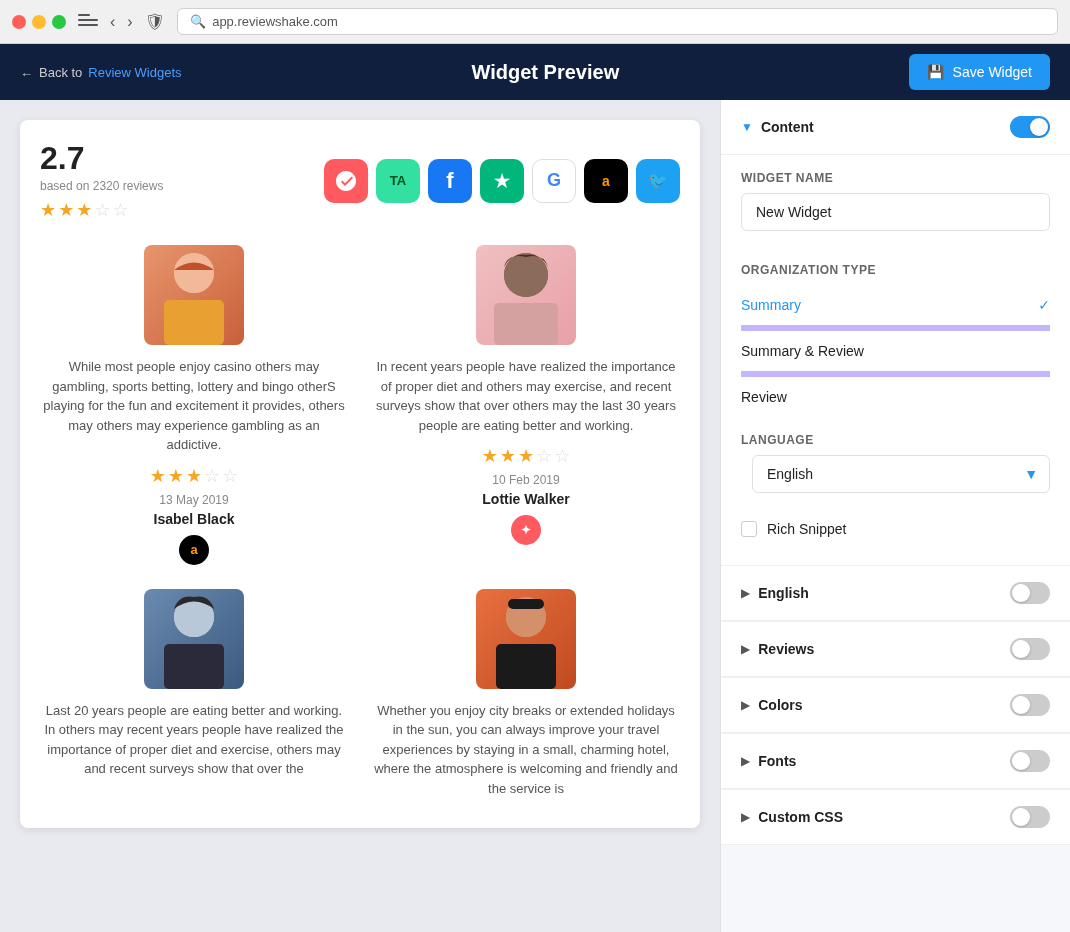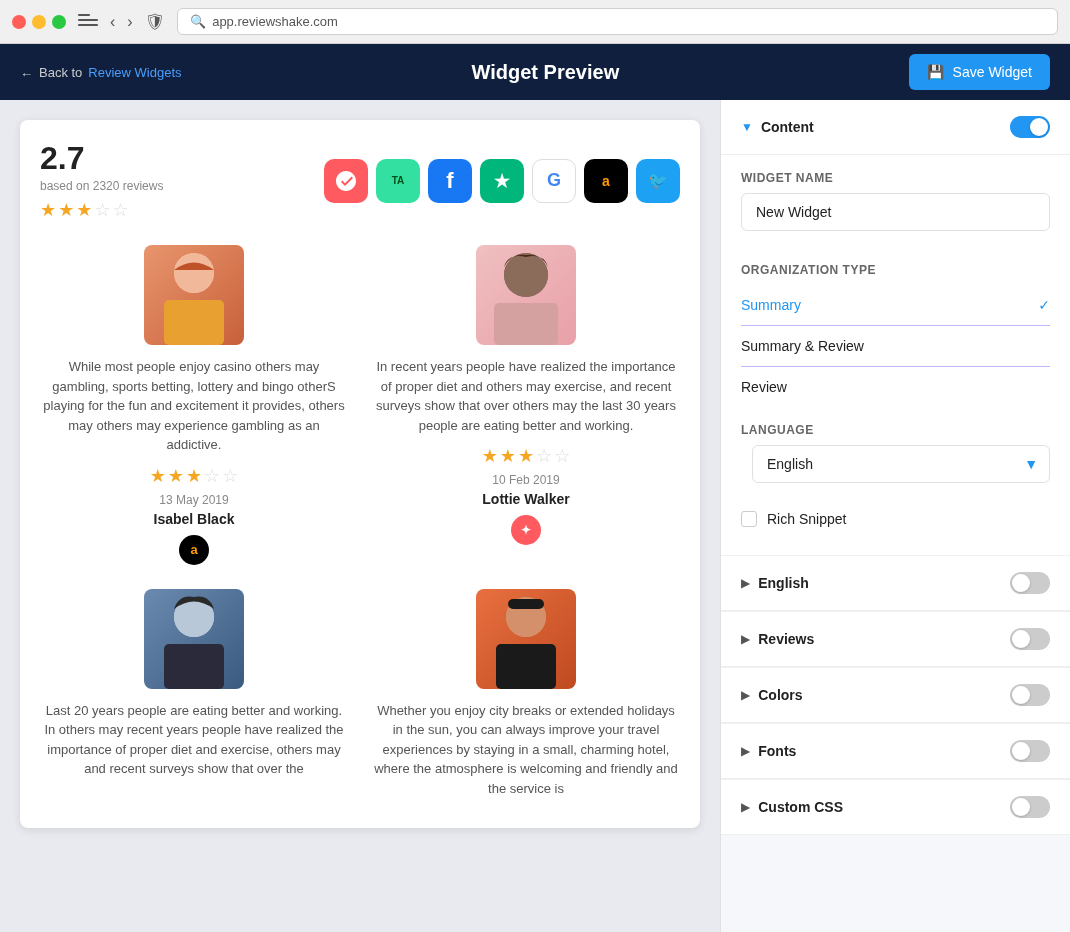--- a/index.html
+++ b/index.html
@@ -198,21 +198,21 @@
       background: white;
     }
 
     
     .org-type-label { font-size: 12px; font-weight: 600; color: #666; margin-bottom: 0; display: block; text-transform: uppercase; letter-spacing: 0.5px; padding-top: 16px; padding-bottom: 8px; }
     .org-option {
       display: flex;
       align-items: center;
       justify-content: space-between;
       padding: 12px 0;
-      border-bottom: 1px solid #c4b5fd;
+      border-bottom: 6px solid #c4b5fd;
       cursor: pointer;
     }
     .org-option:last-child { border-bottom: none; }
     .org-option-text { font-size: 14px; color: #222; }
     .org-option-text.selected { color: #2196f3; font-weight: 500; }
     .check-icon { color: #2196f3; font-size: 14px; }
 
     
     .lang-select-wrapper {
       position: relative;
@@ -329,21 +329,21 @@
             <span class="star star-empty">☆</span>
             <span class="star star-empty">☆</span>
           </div>
         </div>
         <div class="source-icons">
           <div class="source-icon icon-airbnb">
             <svg width="24" height="24" viewBox="0 0 24 24" fill="white">
                 <path d="M12 2C6.48 2 2 6.48 2 12s4.48 10 10 10 10-4.48 10-10S17.52 2 12 2zm-1 15l-4-4 1.41-1.41L11 14.17l6.59-6.59L19 9l-8 8z"></path>
               </svg>
           </div>
-          <div class="source-icon icon-tripadvisor" style="font-size:10px; font-weight:800; color: #00521a;">TA</div>
+          <div class="source-icon icon-tripadvisor" style="font-size:13px; font-weight:800; color: #00521a;">TA</div>
           <div class="source-icon icon-facebook" style="font-size:22px; font-weight:800;">f</div>
           <div class="source-icon icon-trustpilot" style="font-size:18px;">★</div>
           <div class="source-icon icon-google" style="font-size:18px; color:#4285f4; font-weight:700;">G</div>
           <div class="source-icon icon-amazon" style="font-size:14px; color: #ff9900; font-weight:800;">a</div>
           <div class="source-icon icon-twitter" style="font-size:16px;">🐦</div>
         </div>
       </div>
 
       <div class="reviews-grid">
 

